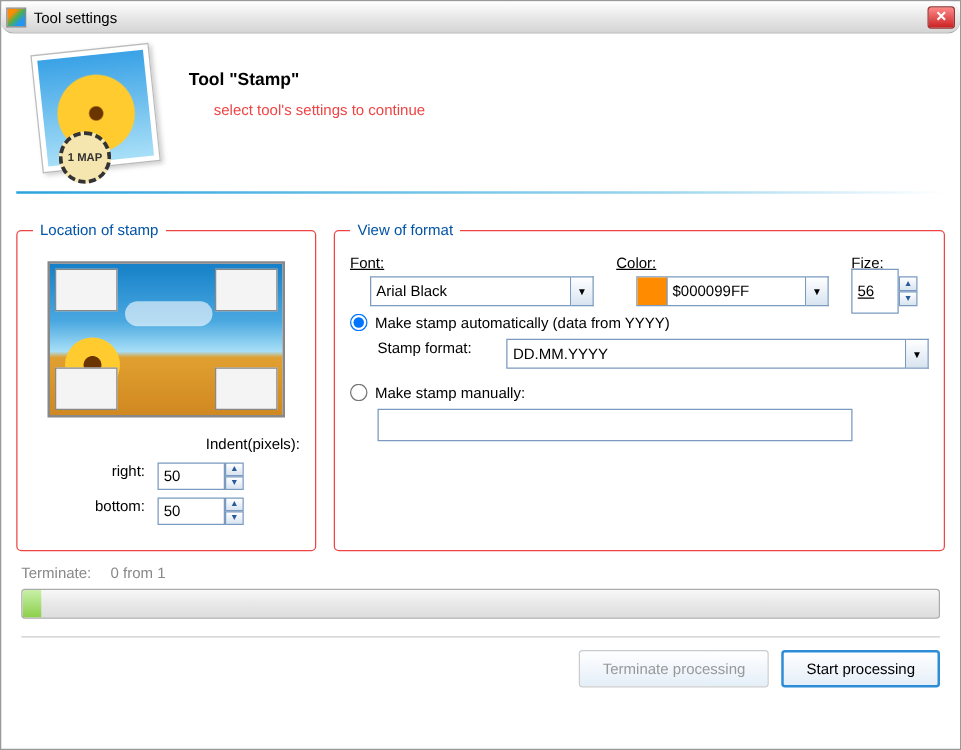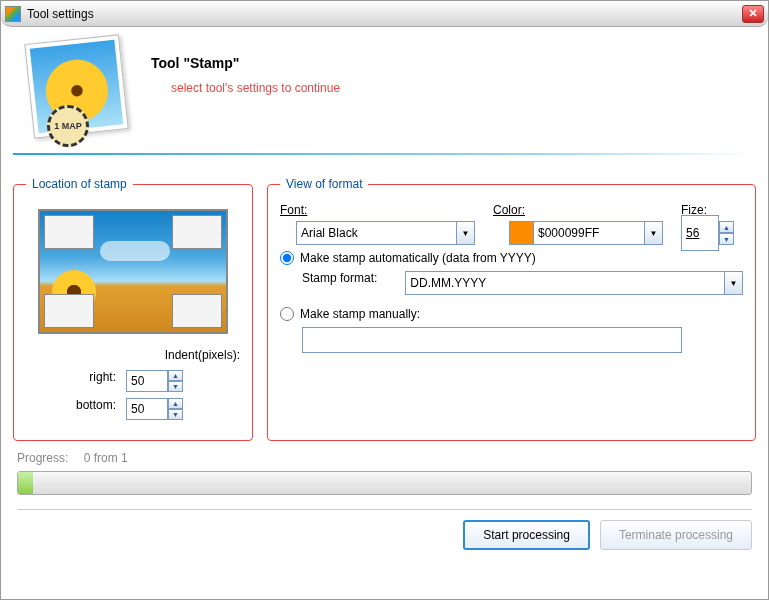--- a/index.html
+++ b/index.html
@@ -37,21 +37,21 @@
     .loc-sun { position: absolute; left: 12px; bottom: 18px; width: 44px; height: 44px; background: radial-gradient(circle, #6b3500 0 22%, #ffcb2e 24% 100%); border-radius: 50%; }
     .loc-cloud { position:absolute; left:60px; top:30px; width:70px; height:20px; background:rgba(255,255,255,.6); border-radius:10px; }
     .loc-box { position: absolute; width: 50px; height: 34px; background: #f4f4f4; border: 1px solid #888; }
     .loc-tl { top: 4px; left: 4px; } .loc-tr { top: 4px; right: 4px; }
     .loc-bl { bottom: 4px; left: 4px; } .loc-br { bottom: 4px; right: 4px; }
     
     .indent-label { font-size: 12px; margin-bottom: 8px; text-align: right; }
     .indent-row { display: flex; margin: 6px 0; gap: 10px; }
     .indent-row-label { width: 90px; text-align: right; }
     .spinner { display: flex; align-items: center; }
-    .spinner input { width: 42px; height: 22px; border: 1px solid #7a9ac0; padding: 2px 4px; font-size: 12px; }
+    .spinner input { width: 54px; height: 22px; border: 1px solid #7a9ac0; padding: 2px 4px; font-size: 12px; }
     .spin-btns { display: flex; flex-direction: column; height: 22px; width: 15px; }
     .spin-btn { flex:1; border:1px solid #7a9ac0; background: linear-gradient(#fff,#d8e4f0); font-size: 7px; display:flex; align-items:center; justify-content:center; cursor:default; color:#2a5a9a; }
     
     
     .view-row1 { display: flex; gap: 18px; }
     .field-col { display: flex; flex-direction: column; gap: 4px; }
     .field-label { font-size: 12px; text-decoration: underline; }
     
     .combo { display: flex; height: 24px; padding-left: 16px; }
     .combo-body { border:1px solid #7a9ac0; background:#fff; display:flex; align-items:center; padding:0 4px; font-size:12px; }
@@ -191,25 +191,25 @@
     <div class="radio-row">
       <input type="radio" name="mode" style="">
       <span>Make stamp manually:</span>
     </div>
     <input class="manual-input" value="" style="">
   </fieldset>
 </div>
 
 <div class="progress-area">
   <div class="progress-text">
-    <span>Progress:</span>
+    <span>Terminate:</span>
     <span>0 from 1</span>
   </div>
   <div class="progress-bar">
     <div class="progress-fill"></div>
   </div>
 </div>
 
 <div class="btn-sep"></div>
 <div class="btn-row">
+  <div class="btn disabled">Terminate processing</div>
   <div class="btn primary">Start processing</div>
-  <div class="btn disabled">Terminate processing</div>
 </div>
 
 </body></html>

